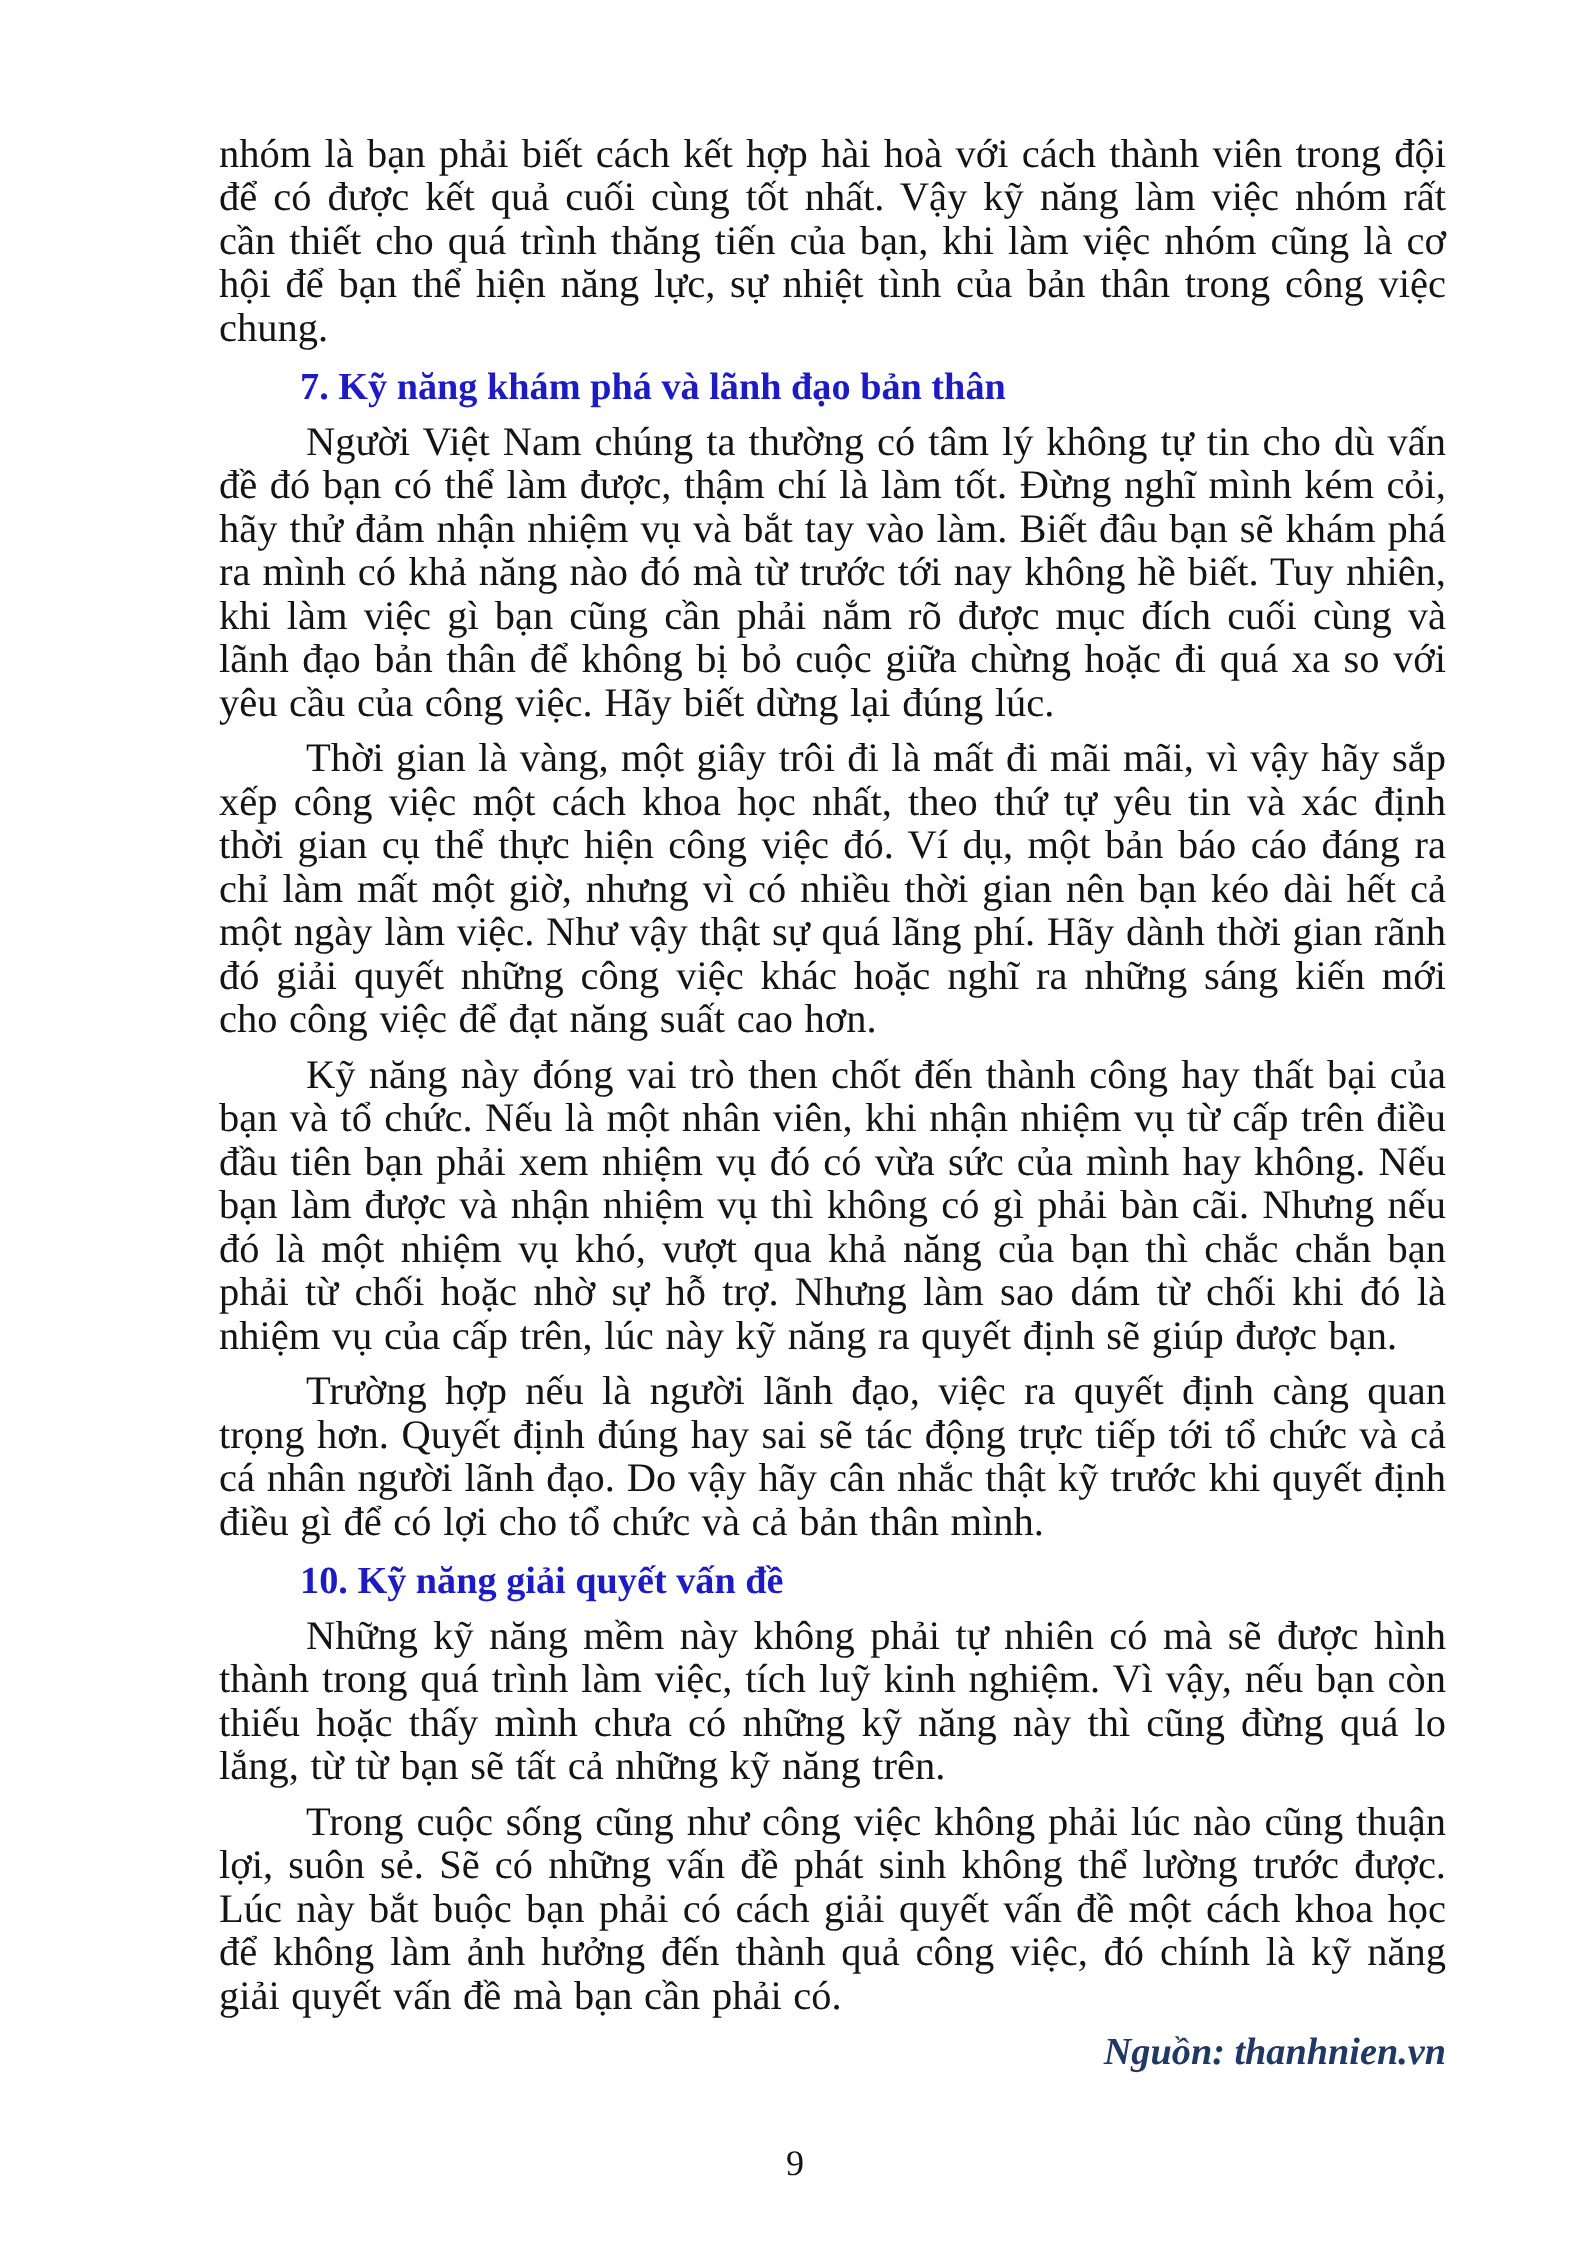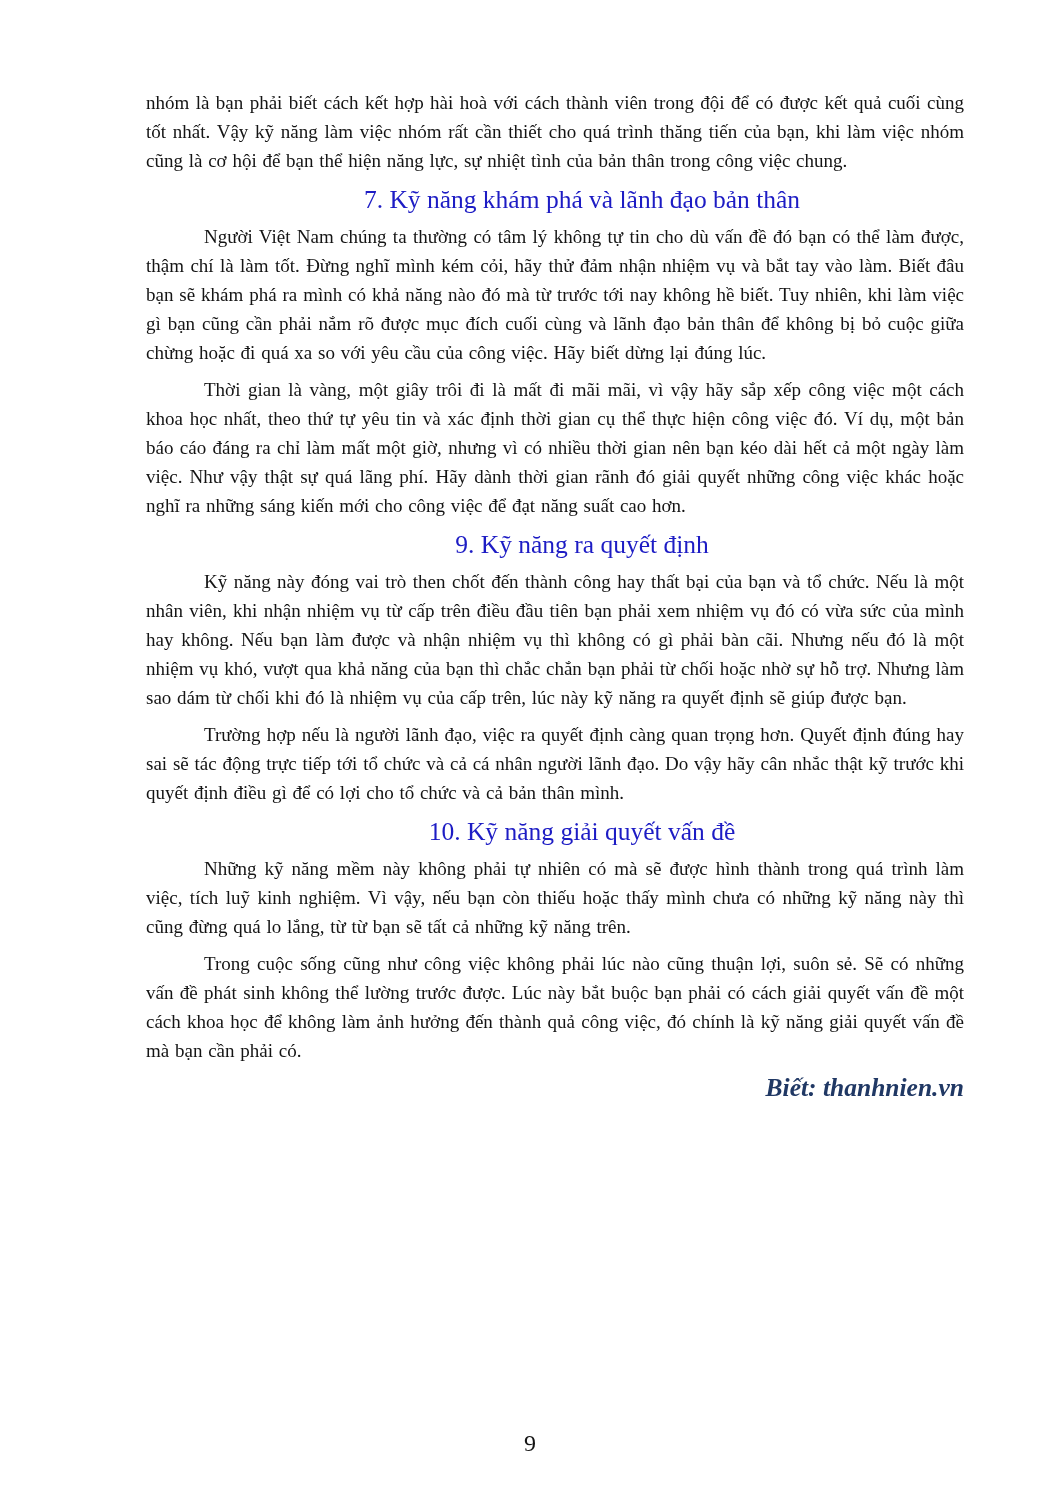--- a/index.html
+++ b/index.html
@@ -12,34 +12,34 @@
     font-family: "Liberation Serif", "DejaVu Serif", serif;
   }
   .content {
     position: absolute;
     left: 146px;
     top: 88px;
     width: 818px;
     color: var(--body-color, #141414);
   }
   .para {
-    font-size: 19px;
+    font-size: 27px;
     line-height: 29px;
     text-align: justify;
     margin: 0 0 8px 0;
     word-spacing: 1px;
   }
   .para.indent { text-indent: 58px; }
   .heading {
     font-size: 25.5px;
     line-height: 29px;
-    font-weight: normal;
+    font-weight: bold;
     color: var(--heading-color, #1d1cc4);
     margin: 10px 0 8px 54px;
-    text-align: center;
+    text-align: left;
   }
   .source-line {
     font-size: 25.5px;
     line-height: 30px;
     font-weight: bold;
     font-style: italic;
     text-align: right;
     margin-top: 8px;
     color: var(--source-color, #203864);
   }
@@ -61,29 +61,28 @@
 
     <p class="para">nhóm là bạn phải biết cách kết hợp hài hoà với cách thành viên trong đội để có được kết quả cuối cùng tốt nhất. Vậy kỹ năng làm việc nhóm rất cần thiết cho quá trình thăng tiến của bạn, khi làm việc nhóm cũng là cơ hội để bạn thể hiện năng lực, sự nhiệt tình của bản thân trong công việc chung.</p>
 
     <div class="heading">7. Kỹ năng khám phá và lãnh đạo bản thân</div>
 
     <p class="para indent">Người Việt Nam chúng ta thường có tâm lý không tự tin cho dù vấn đề đó bạn có thể làm được, thậm chí là làm tốt. Đừng nghĩ mình kém cỏi, hãy thử đảm nhận nhiệm vụ và bắt tay vào làm. Biết đâu bạn sẽ khám phá ra mình có khả năng nào đó mà từ trước tới nay không hề biết. Tuy nhiên, khi làm việc gì bạn cũng cần phải nắm rõ được mục đích cuối cùng và lãnh đạo bản thân để không bị bỏ cuộc giữa chừng hoặc đi quá xa so với yêu cầu của công việc. Hãy biết dừng lại đúng lúc.</p>
 
 
     <p class="para indent">Thời gian là vàng, một giây trôi đi là mất đi mãi mãi, vì vậy hãy sắp xếp công việc một cách khoa học nhất, theo thứ tự yêu tin và xác định thời gian cụ thể thực hiện công việc đó. Ví dụ, một bản báo cáo đáng ra chỉ làm mất một giờ, nhưng vì có nhiều thời gian nên bạn kéo dài hết cả một ngày làm việc. Như vậy thật sự quá lãng phí. Hãy dành thời gian rãnh đó giải quyết những công việc khác hoặc nghĩ ra những sáng kiến mới cho công việc để đạt năng suất cao hơn.</p>
 
-    <div class="heading">9. Kỹ năng ra quyết định</div>
 
     <p class="para indent">Kỹ năng này đóng vai trò then chốt đến thành công hay thất bại của bạn và tổ chức. Nếu là một nhân viên, khi nhận nhiệm vụ từ cấp trên điều đầu tiên bạn phải xem nhiệm vụ đó có vừa sức của mình hay không. Nếu bạn làm được và nhận nhiệm vụ thì không có gì phải bàn cãi. Nhưng nếu đó là một nhiệm vụ khó, vượt qua khả năng của bạn thì chắc chắn bạn phải từ chối hoặc nhờ sự hỗ trợ. Nhưng làm sao dám từ chối khi đó là nhiệm vụ của cấp trên, lúc này kỹ năng ra quyết định sẽ giúp được bạn.</p>
 
     <p class="para indent">Trường hợp nếu là người lãnh đạo, việc ra quyết định càng quan trọng hơn. Quyết định đúng hay sai sẽ tác động trực tiếp tới tổ chức và cả cá nhân người lãnh đạo. Do vậy hãy cân nhắc thật kỹ trước khi quyết định điều gì để có lợi cho tổ chức và cả bản thân mình.</p>
 
     <div class="heading">10. Kỹ năng giải quyết vấn đề</div>
 
     <p class="para indent">Những kỹ năng mềm này không phải tự nhiên có mà sẽ được hình thành trong quá trình làm việc, tích luỹ kinh nghiệm. Vì vậy, nếu bạn còn thiếu hoặc thấy mình chưa có những kỹ năng này thì cũng đừng quá lo lắng, từ từ bạn sẽ tất cả những kỹ năng trên.</p>
 
     <p class="para indent">Trong cuộc sống cũng như công việc không phải lúc nào cũng thuận lợi, suôn sẻ. Sẽ có những vấn đề phát sinh không thể lường trước được. Lúc này bắt buộc bạn phải có cách giải quyết vấn đề một cách khoa học để không làm ảnh hưởng đến thành quả công việc, đó chính là kỹ năng giải quyết vấn đề mà bạn cần phải có.</p>
 
-    <div class="source-line">Biết: thanhnien.vn</div>
+    <div class="source-line">Nguồn: thanhnien.vn</div>
   </div>
 
   <div class="page-number">9</div>
 </div>
 
 </body></html>

